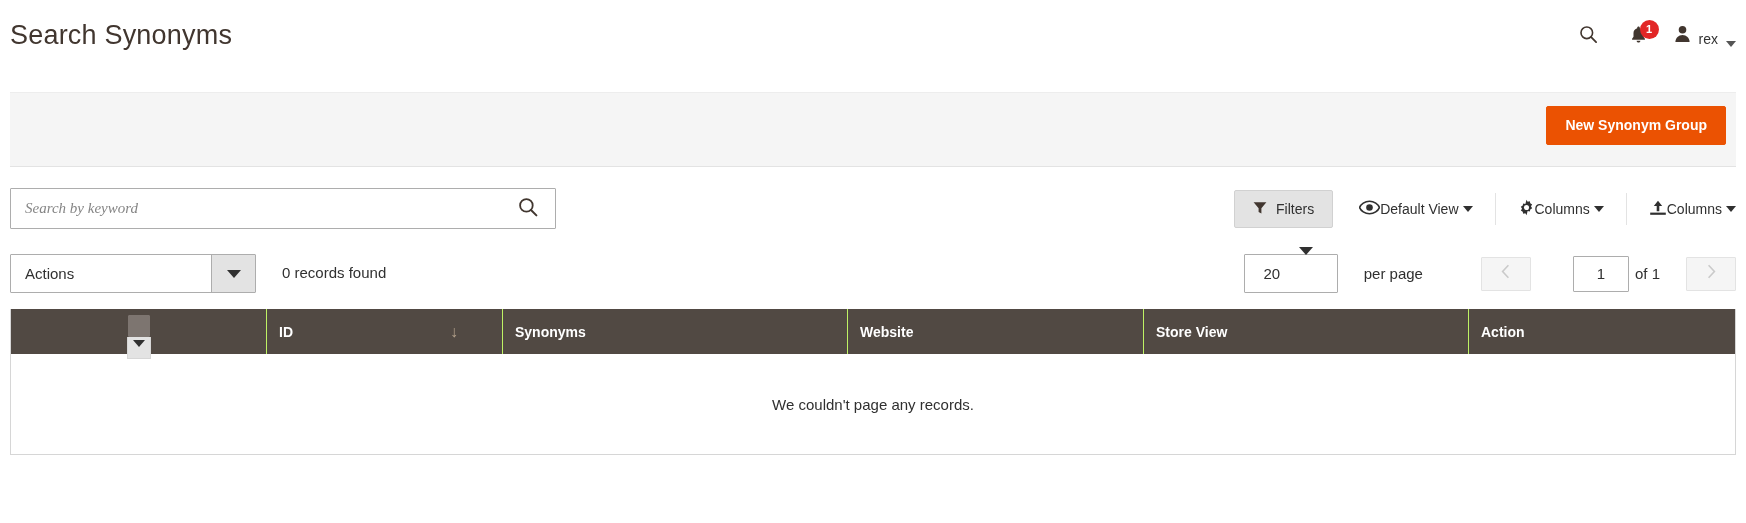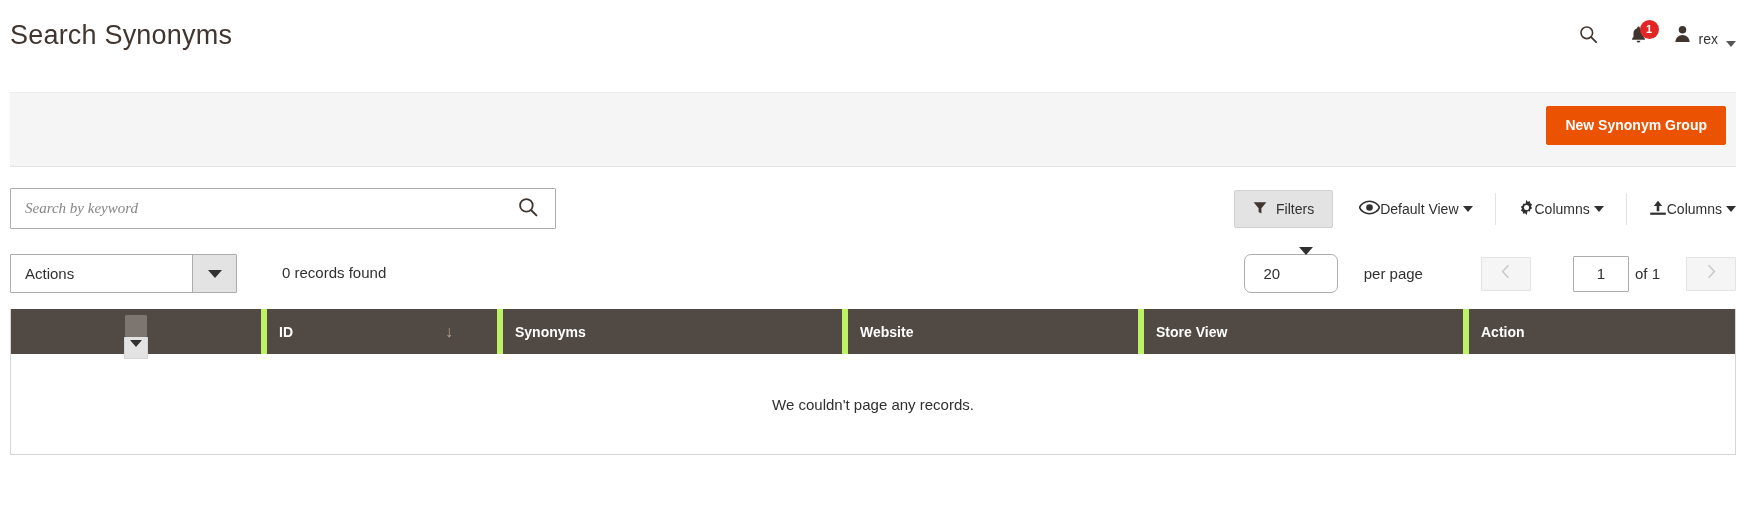--- a/index.html
+++ b/index.html
@@ -98,21 +98,21 @@
   .tb-control .caret {
     width:0;height:0;border-left:5px solid transparent;border-right:5px solid transparent;
     border-top:6px solid #303030; margin-left:4px;
   }
 
   
   .grid-toolbar2 {
     position:absolute; left:10px; top:254px; width:1726px; height:40px;
   }
   .actions-select {
-    position:absolute; left:0; top:0; width:227px; height:39px;
+    position:absolute; left:0; top:0; width:246px; height:39px;
     border:1px solid #adadad; background:#fff; border-radius:1px; display:flex;
     cursor:pointer;
   }
   .actions-select .label {
     flex:1; line-height:37px; padding:0 14px; font-size:15px; color:#303030;
   }
   .actions-select .arrow-box {
     width:44px; background:#e3e3e3; border-left:1px solid #adadad;
     display:flex; align-items:center; justify-content:center;
   }
@@ -122,21 +122,21 @@
   }
   .records-found {
     position:absolute; left:272px; top:10px;
     font-size:15px; color:#303030; white-space:nowrap;
   }
   .pager {
     position:absolute; right:0; top:0; height:39px; display:flex; align-items:center;
   }
   .per-page-select {
     width:94px; height:39px; border:1px solid #adadad; background:#fff;
-    display:flex; border-radius:7px; cursor:pointer;
+    display:flex; border-radius:1px; cursor:pointer;
   }
   .per-page-select .label {
     flex:1; line-height:37px; text-align:center; font-size:15px; color:#303030;
   }
   .per-page-select .arrow-box { width:38px; }
   .per-page-label { font-size:15px; color:#303030; margin-left:26px; white-space:nowrap; }
   .pg-nav {
     width:50px; height:34px; background:#f5f5f5; border:1px solid #e3e3e3;
     display:flex; align-items:center; justify-content:center; cursor:pointer;
     border-radius:1px; color:#cacaca; font-size:17px;
@@ -158,21 +158,21 @@
   .data-grid {
     position:absolute; left:10px; top:309px; width:1726px; height:146px;
     border:1px solid #d6d6d6; border-top:none; background:#fff;
   }
   .grid-head {
     display:flex; height:45px; background:#514943; position:relative;
   }
   .gh-cell {
     display:flex; align-items:center;
     padding:0 12px; font-size:14px; font-weight:700; color:#ffffff;
-    border-right:6px solid #bef264; position:relative; white-space:nowrap;
+    border-right:1px solid #bef264; position:relative; white-space:nowrap;
   }
   .gh-cell:last-child { border-right:none; }
   .gh-select { width:256px; justify-content:center; position:relative; }
   .gh-id { width:236px; }
   .gh-synonyms { width:345px; }
   .gh-website { width:296px; }
   .gh-storeview { width:325px; }
   .gh-action { flex:1; }
   .sort-arrow {
     position:absolute; right:44px; top:50%; transform:translateY(-50%);

